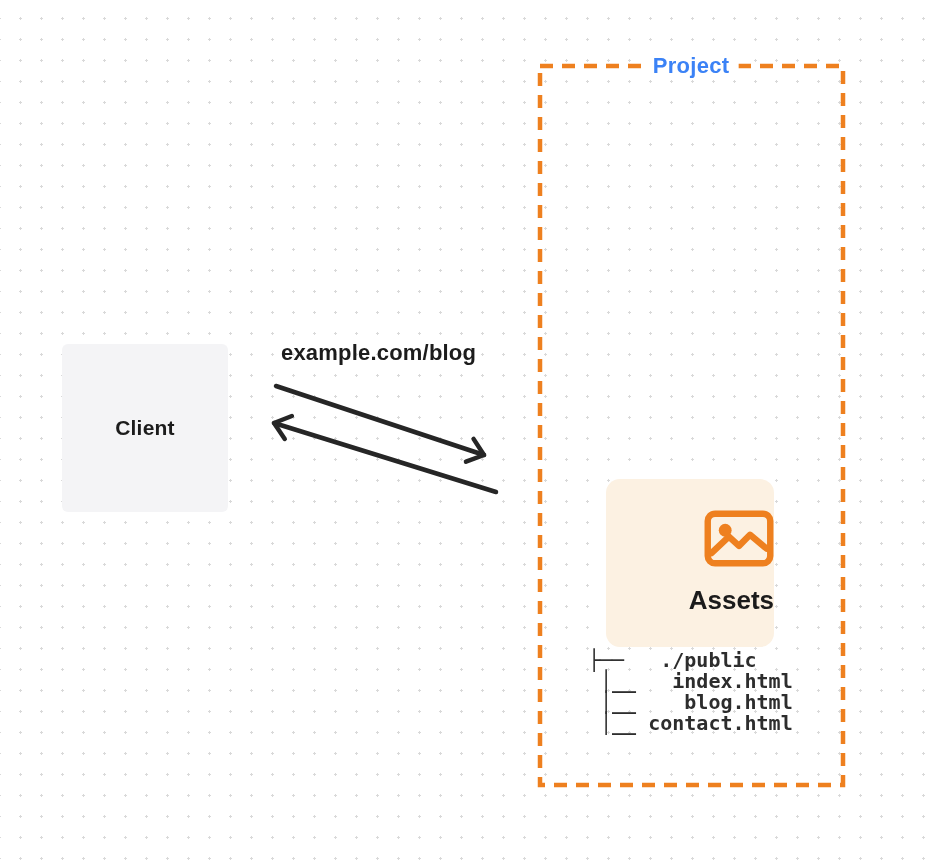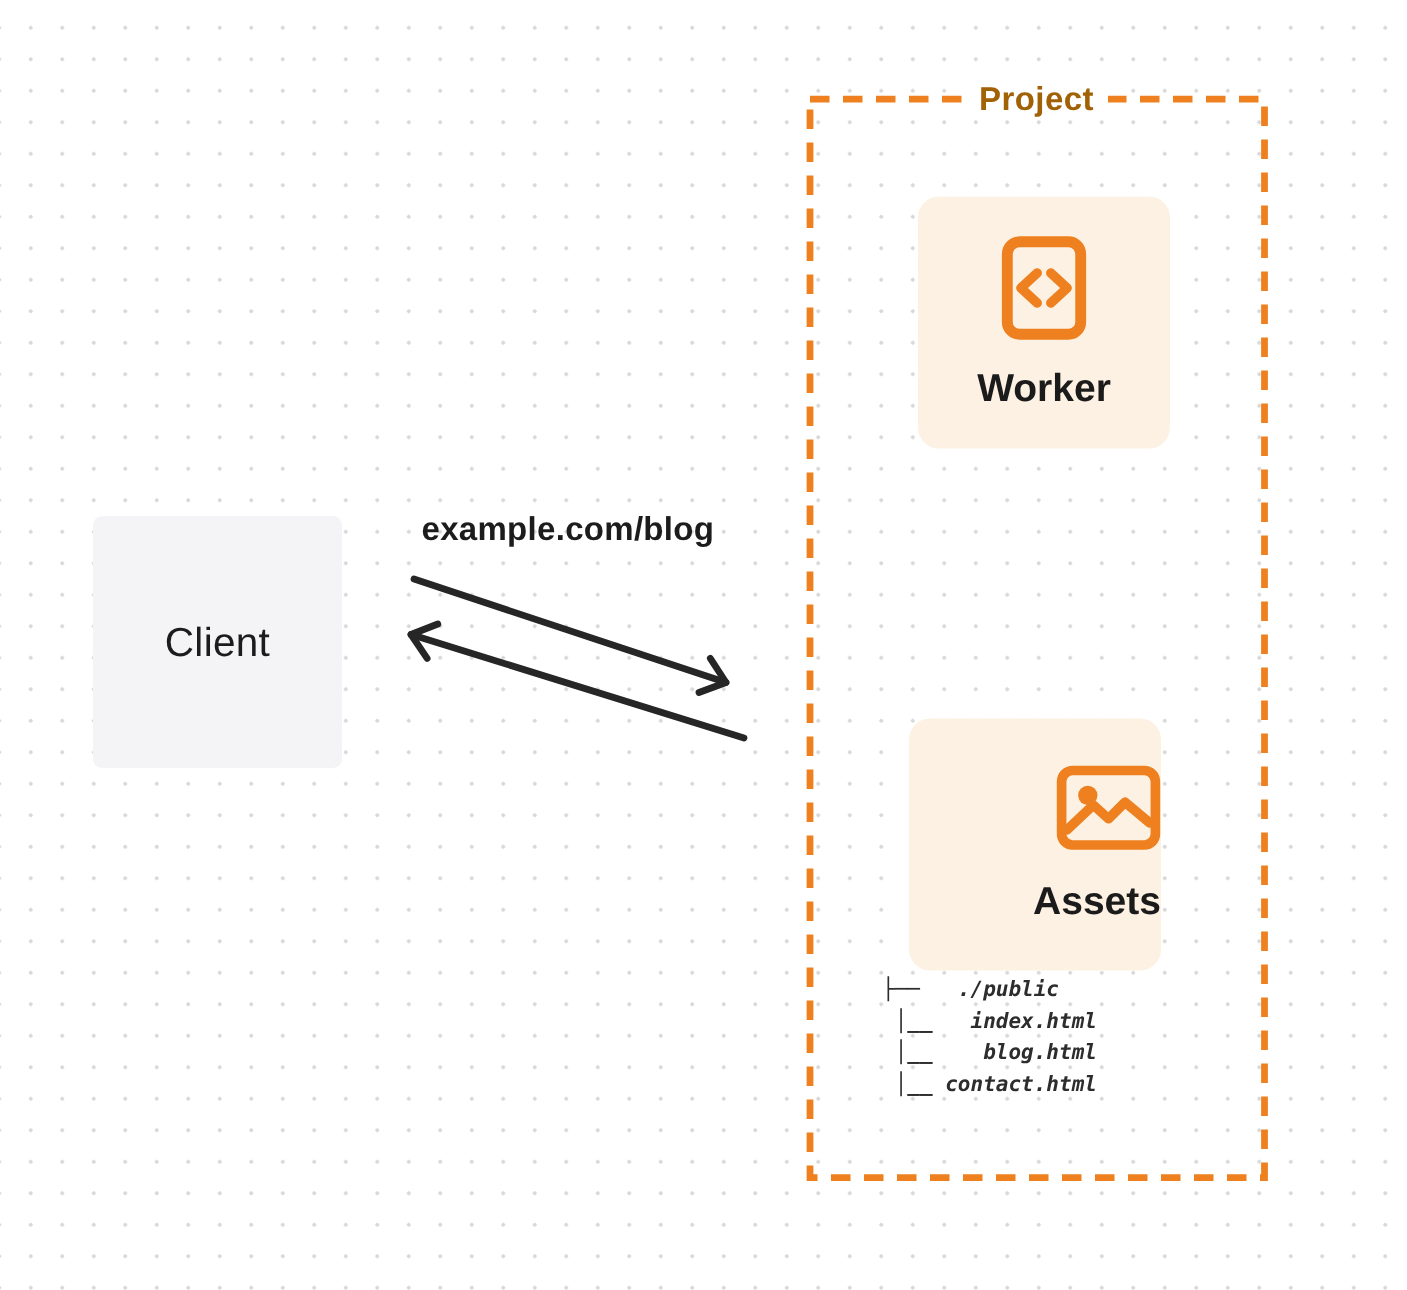--- a/index.html
+++ b/index.html
@@ -12,46 +12,45 @@
     background-size:21px 21px;
     background-position:10px 8px;
     font-family:"Liberation Sans",sans-serif;
     color:#1c1c1c;
   }
   .client-box{
     position:absolute;left:62px;top:344px;width:166px;height:168px;
     background:#f4f4f6;border-radius:6px;
     display:flex;align-items:center;justify-content:center;
   }
-  .client-box .label{font-size:27px;font-weight:400;letter-spacing:.2px;}
+  .client-box .label{font-size:21px;font-weight:700;letter-spacing:.2px;}
   .url-label{
     position:absolute;left:281px;top:340px;
     font-size:22px;font-weight:700;letter-spacing:.2px;color:#1c1c1c;
   }
   .arrows{position:absolute;left:0;top:0;pointer-events:none;}
   .project-border{position:absolute;left:536px;top:62px;pointer-events:none;}
   .project-label{
     position:absolute;left:691px;top:66px;transform:translate(-50%,-50%);
     background:#ffffff;padding:0 9px;
-    font-size:22px;font-weight:700;color:#a16207;letter-spacing:.3px;
+    font-size:22px;font-weight:700;color:#3b82f6;letter-spacing:.3px;
   }
   .card{
     position:absolute;width:168px;height:168px;border-radius:14px;
     background:#fcf1e2;
     display:flex;flex-direction:column;align-items:center;justify-content:center;
   }
   .card.worker{left:612px;top:131px;gap:15px;}
   .card.assets{left:606px;top:479px;gap:18px;align-items:flex-end;}
   .card .label{font-size:26px;font-weight:700;color:#1b1b1b;}
   .file-tree{
     position:absolute;left:588px;top:650px;margin:0;
     font-family:"DejaVu Sans Mono",monospace;
-    font-size:14px;line-height:21px;font-weight:700;color:#2d2d2d;
+    font-size:20px;line-height:21px;font-weight:700;color:#2d2d2d;
     white-space:pre;
-    font-style:italic;
   }
 </style>
 </head>
 <body>
 
 <div class="canvas">
 
   <div class="client-box">
     <span class="label">Client</span>
   </div>
@@ -66,28 +65,20 @@
     </defs>
     <line x1="276" y1="386" x2="484" y2="455" stroke="#262626" stroke-width="4.5" stroke-linecap="round" marker-end="url(#ah)"></line>
     <line x1="496" y1="492" x2="274" y2="423" stroke="#262626" stroke-width="4.5" stroke-linecap="round" marker-end="url(#ah)"></line>
   </svg>
 
   <svg class="project-border" width="312" height="728" viewBox="0 0 312 728">
     <rect x="4" y="4" width="303" height="719" fill="none" stroke="#ee801f" stroke-width="4.5" stroke-dasharray="13 9"></rect>
   </svg>
   <div class="project-label">Project</div>
 
-  <div class="card worker">
-    <svg width="58" height="72" viewBox="0 0 64 78">
-      <rect x="5" y="5" width="54" height="68" rx="9" fill="none" stroke="#ee801f" stroke-width="8"></rect>
-      <polyline points="27,28 15,39 27,50" fill="none" stroke="#ee801f" stroke-width="7" stroke-linecap="round" stroke-linejoin="round"></polyline>
-      <polyline points="37,28 49,39 37,50" fill="none" stroke="#ee801f" stroke-width="7" stroke-linecap="round" stroke-linejoin="round"></polyline>
-    </svg>
-    <div class="label">Worker</div>
-  </div>
 
   <div class="card assets">
     <svg width="70" height="57" viewBox="0 0 76 62">
       <rect x="4" y="4" width="68" height="54" rx="8" fill="none" stroke="#ee801f" stroke-width="7"></rect>
       <circle cx="23" cy="22" r="7" fill="#ee801f"></circle>
       <path d="M8,47 L27,29 L38,39 L50,27 L68,42" fill="none" stroke="#ee801f" stroke-width="7" stroke-linecap="round" stroke-linejoin="round"></path>
     </svg>
     <div class="label">Assets</div>
   </div>
 

